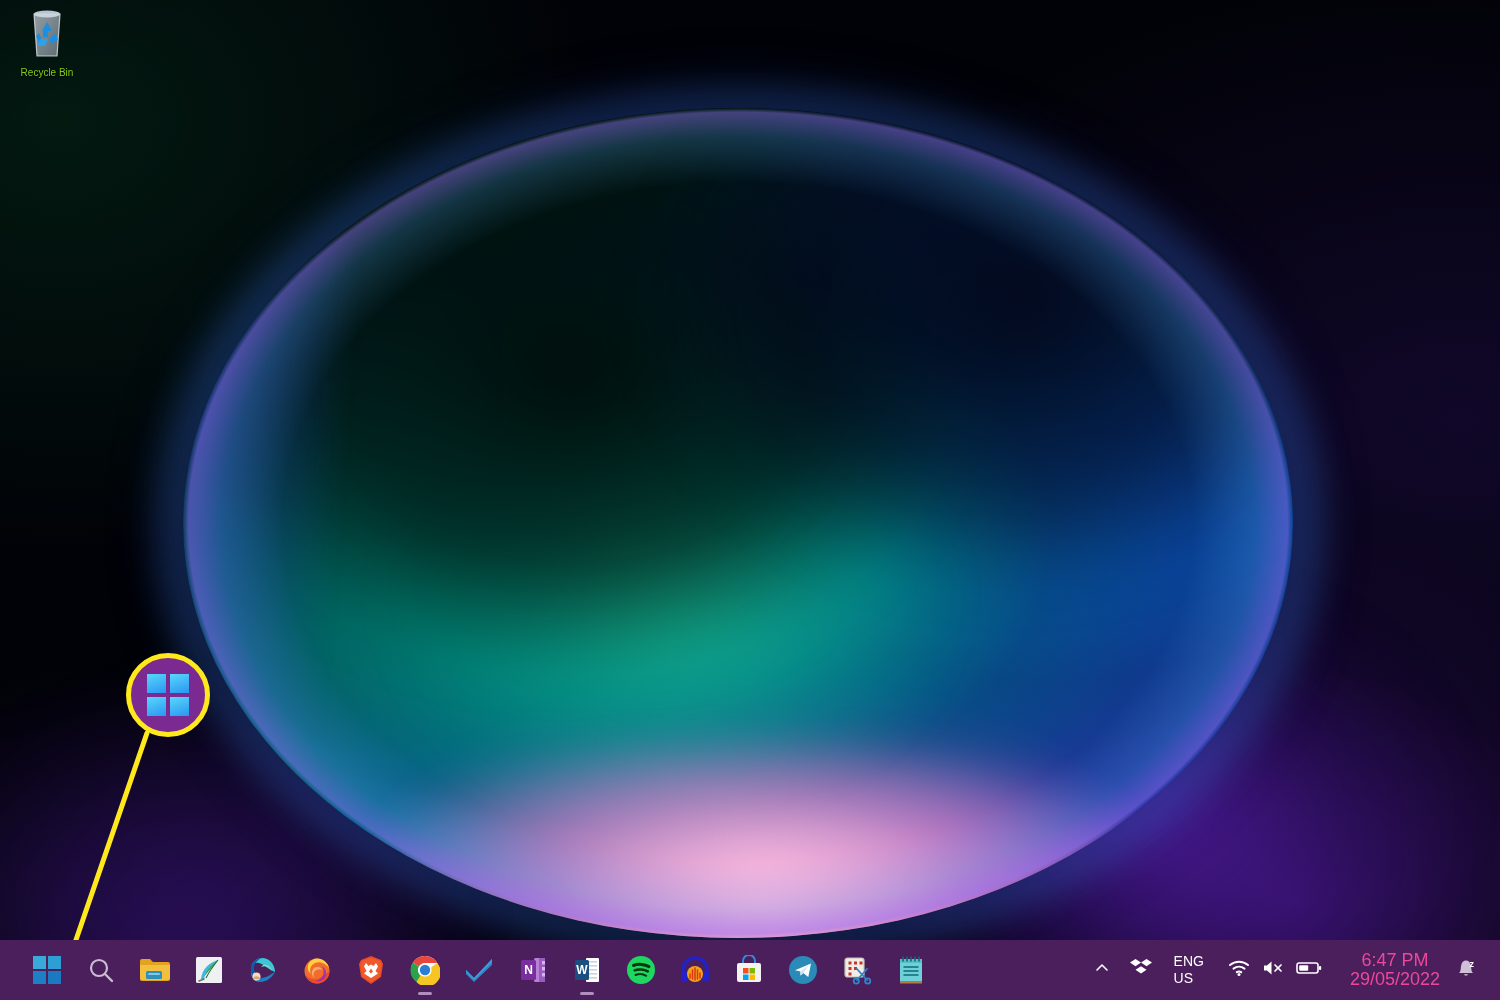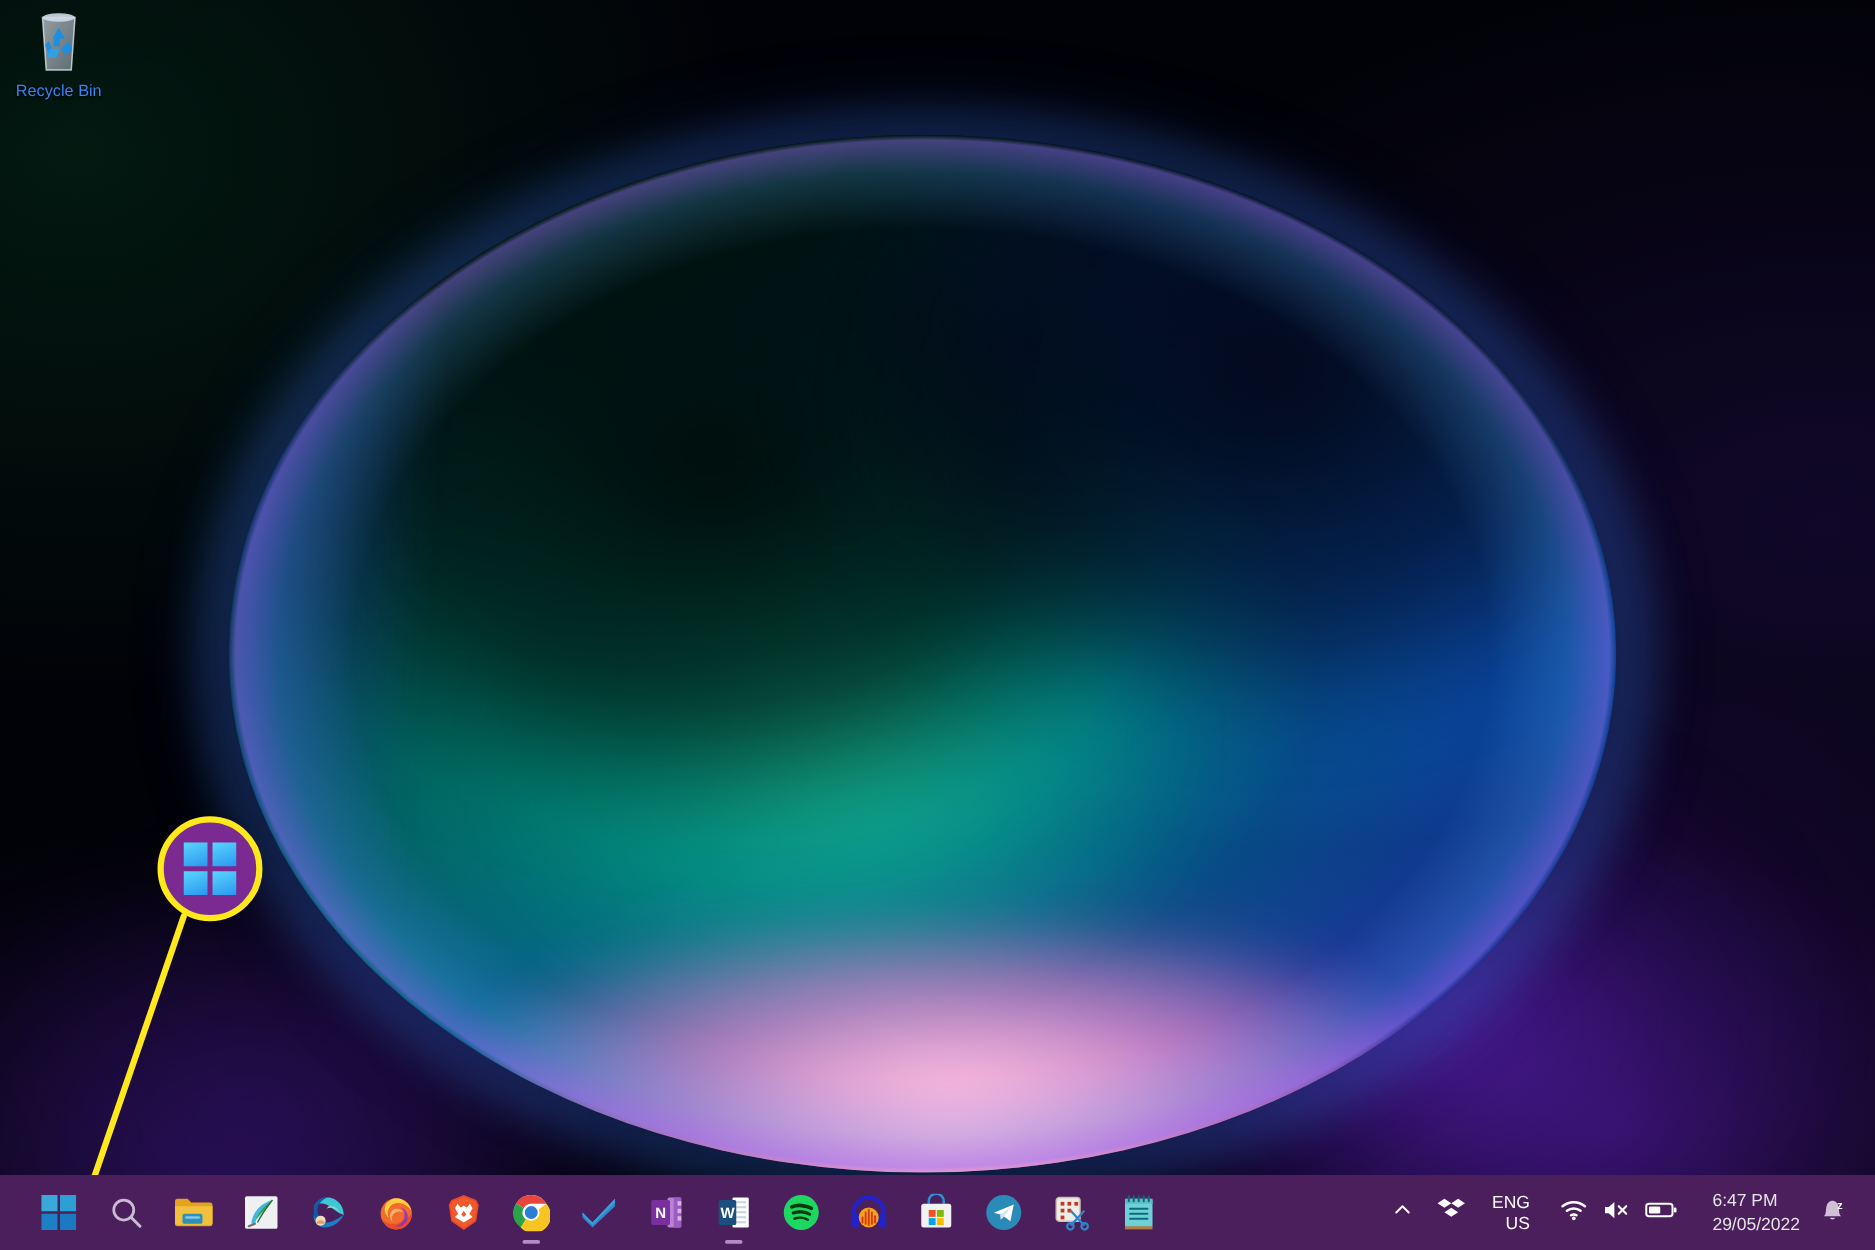--- a/index.html
+++ b/index.html
@@ -122,22 +122,22 @@
     position: absolute;
     left: 4px; top: 6px;
     width: 86px;
     text-align: center;
     cursor: default;
   }
   .desk-icon .glyph { display:block; width:86px; height:56px; }
   .desk-icon .label {
     display:block;
     margin-top: 3px;
-    color: #3b82f6;
-    font-size: 13px;
+    color: #84cc16;
+    font-size: 10px;
     line-height: 15px;
     text-shadow: 0 1px 2px rgba(0,0,0,0.9);
   }
 
   
   .callout-svg {
     position: absolute;
     left: 0; top: 0;
     width: 1500px; height: 1000px;
     pointer-events: none;
@@ -203,32 +203,32 @@
   .tray-btn {
     height: 60px;
     display: flex; align-items: center; justify-content: center;
     padding: 0 10px;
     cursor: default;
   }
   .tray-lang {
     color: #fff;
     font-size: 14px;
     line-height: 17px;
-    text-align: right;
+    text-align: left;
     padding: 0 12px;
   }
   .tray-icons {
     display: flex; align-items: center; gap: 12px;
     padding: 0 12px;
   }
   .tray-clock {
-    color: #e5e5e5;
-    font-size: 14px;
+    color: #ec4899;
+    font-size: 18px;
     line-height: 19px;
-    text-align: left;
+    text-align: center;
     padding: 0 10px 0 16px;
     white-space: nowrap;
   }
   .tray-notif { padding: 0 10px 0 4px; display:flex; align-items:center; }
 </style>
 </head>
 <body>
 
 <div id="screen">
 

